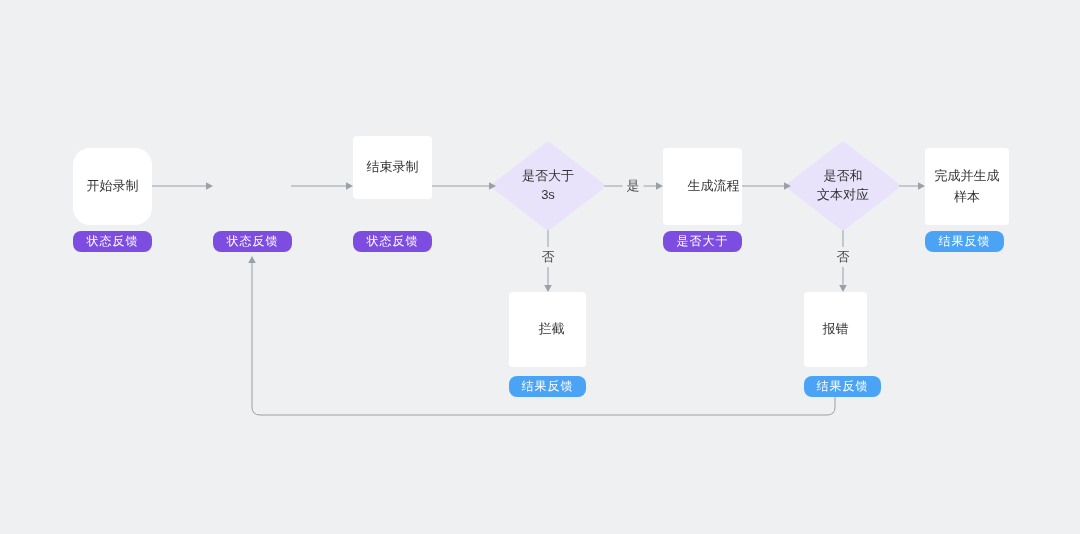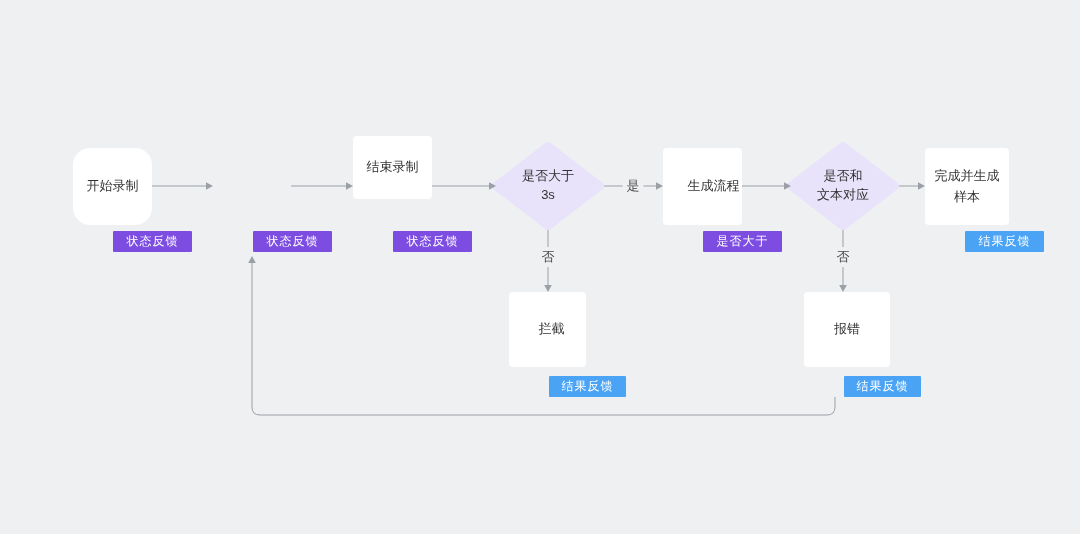--- a/index.html
+++ b/index.html
@@ -40,28 +40,27 @@
     align-items: center;
     justify-content: center;
     text-align: center;
     font-size: 13px;
     color: var(--text, #333333);
     line-height: 1.55;
   }
   .badge {
     position: absolute;
     height: 21px;
-    border-radius: 1px;
+    border-radius: 8px;
     color: #ffffff;
     font-size: 12px;
     display: flex;
     align-items: center;
     justify-content: center;
     letter-spacing: 1px;
-    margin-left: 40px;
   }
   .badge.purple { background: var(--badge_status, #7c4de0); }
   .badge.blue   { background: var(--badge_result, #4aa3f5); font-family: Liberation Mono, monospace; }
   .diamond-label {
     position: absolute;
     display: flex;
     flex-direction: column;
     align-items: center;
     justify-content: center;
     font-size: 13px;
@@ -137,21 +136,21 @@
 
   <div class="diamond-label" style="left:793px; top:148px; width:100px; height:76px;">
     <span>是否和</span>
     <span>文本对应</span>
   </div>
 
   <div class="node" style="left:509px; top:292px; width:77px; height:75px;padding-left:8px;">
     <span>拦截</span>
   </div>
 
-  <div class="node" style="left:804px; top:292px; width:86px; height:75px;">
+  <div class="node" style="left:804px; top:292px; width:63px; height:75px;">
     <span>报错</span>
   </div>
 
   <div class="badge purple" style="left:73px;  top:231px; width:79px;">状态反馈</div>
   <div class="badge purple" style="left:213px; top:231px; width:79px;">状态反馈</div>
   <div class="badge purple" style="left:353px; top:231px; width:79px;">状态反馈</div>
   <div class="badge purple" style="left:663px; top:231px; width:79px;">是否大于</div>
   <div class="badge blue" style="left:925px; top:231px; width:79px;">结果反馈</div>
   <div class="badge blue" style="left:509px; top:376px; width:77px;">结果反馈</div>
   <div class="badge blue" style="left:804px; top:376px; width:77px;">结果反馈</div>

